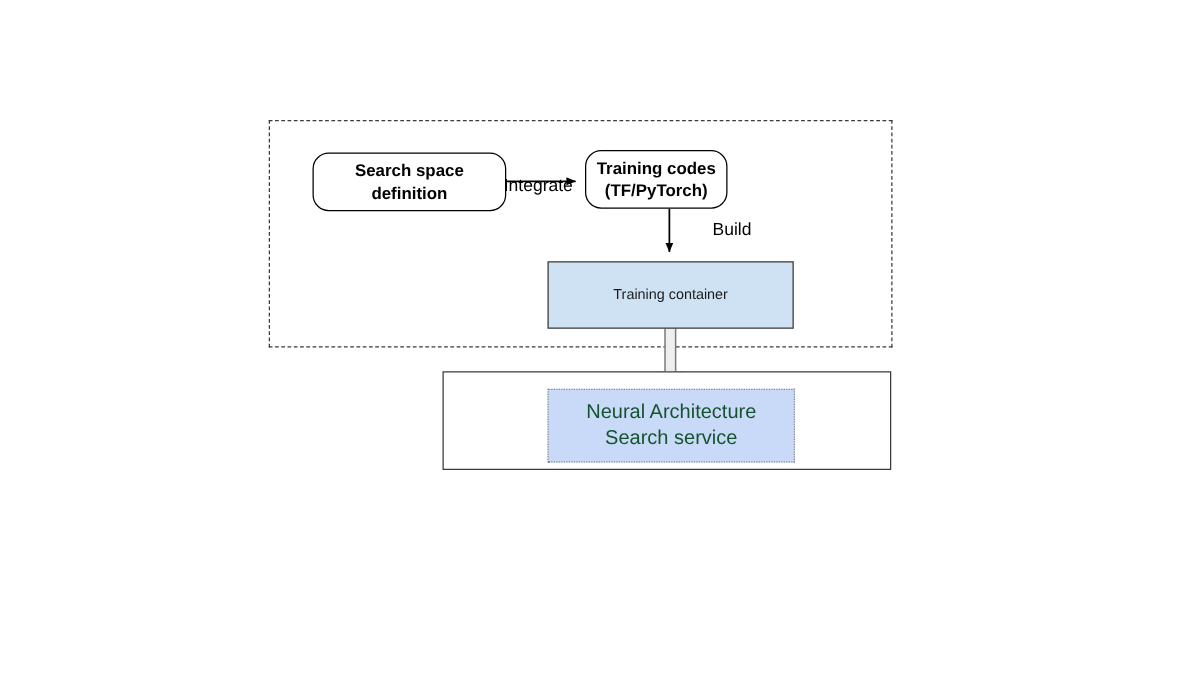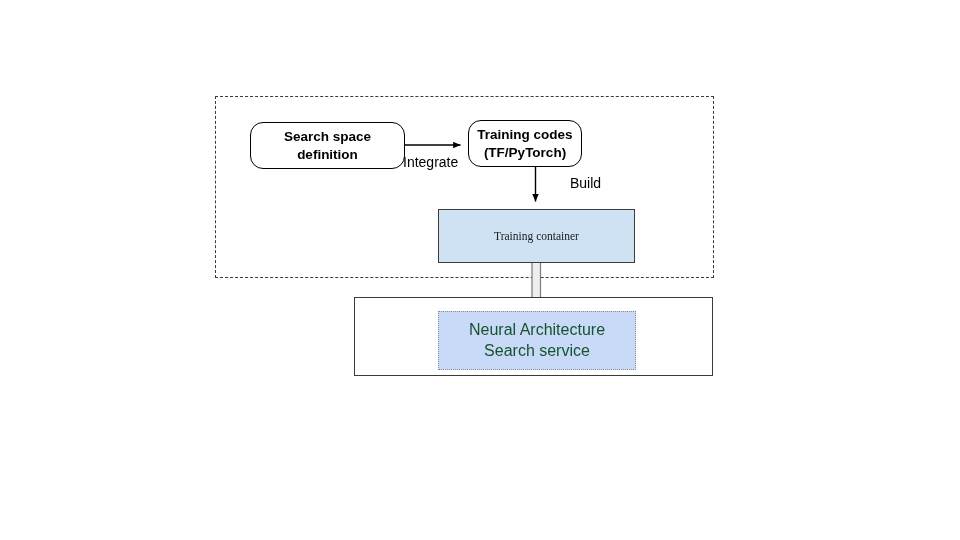--- a/index.html
+++ b/index.html
@@ -77,21 +77,20 @@
     height: 54px;
     box-sizing: border-box;
     background: #cfe2f3;
     border: 1.4px solid #3b3b3b;
     display: flex;
     align-items: center;
     justify-content: center;
     font-size: 11.5px;
     color: #1a1a1a;
     text-align: center;
-    font-family: Liberation Serif, serif;
   }
 
   
   #box-vertex-ai {
     position: absolute;
     left: 354px;
     top: 297px;
     width: 359px;
     height: 79px;
     box-sizing: border-box;
@@ -135,21 +134,21 @@
 
   
   .edge-label {
     position: absolute;
     font-size: 14px;
     color: #000000;
     white-space: nowrap;
   }
   #label-integrate {
     left: 403px;
-    top: 154px;
+    top: 140px;
   }
   #label-build {
     left: 570px;
     top: 175px;
   }
 
   
   #connectors {
     position: absolute;
     left: 0;

